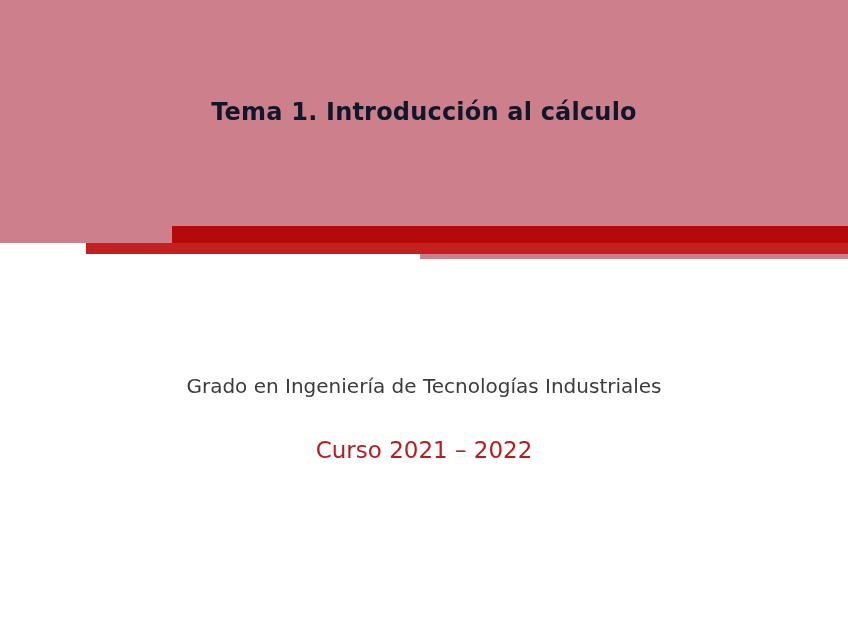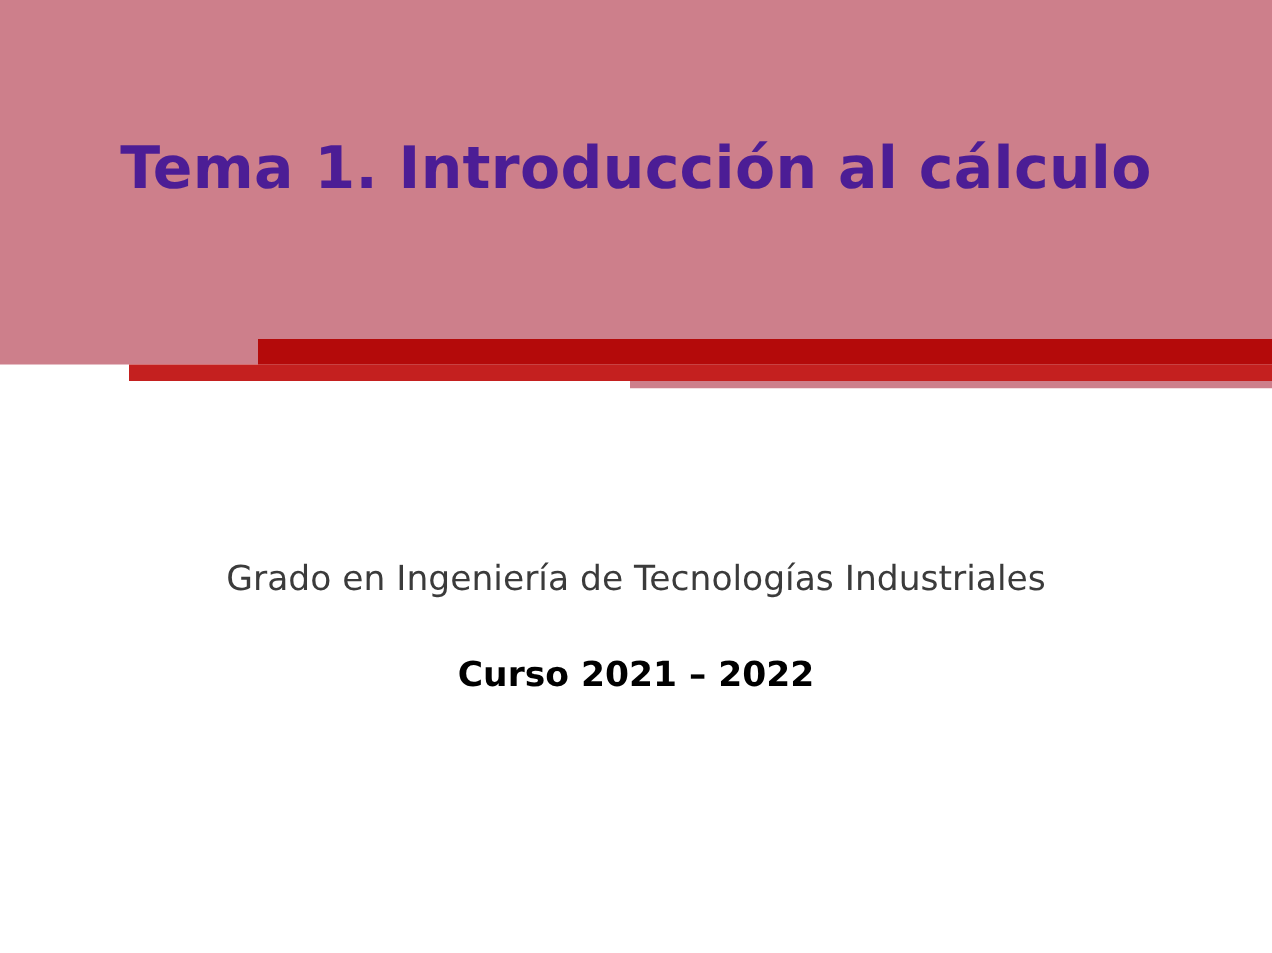--- a/index.html
+++ b/index.html
@@ -37,24 +37,24 @@
     left: 0;
     top: 92px;
     width: 848px;
     text-align: center;
     padding: 0 40px;
     box-sizing: border-box;
   }
 
   .title-line {
     display: block;
-    color: #4c1d95;
+    color: #0f172a;
     font-family: "DejaVu Sans", sans-serif;
     font-weight: bold;
-    font-size: 39px;
+    font-size: 24px;
     line-height: 41px;
     letter-spacing: 0.2px;
     white-space: nowrap;
   }
 
   
   .bar {
     position: absolute;
     right: 0;
   }
@@ -98,31 +98,31 @@
     text-align: center;
     padding: 0 40px;
     box-sizing: border-box;
   }
 
   .degree-line {
     display: block;
     color: #3b3b3b;
     font-family: "DejaVu Sans", sans-serif;
     font-weight: normal;
-    font-size: 23px;
+    font-size: 20px;
     line-height: 30px;
     white-space: nowrap;
   }
 
   .course-line {
     display: block;
     margin-top: 34px;
-    color: #000000;
+    color: #b91c1c;
     font-family: "DejaVu Sans", sans-serif;
-    font-weight: bold;
+    font-weight: normal;
     font-size: 23px;
     line-height: 30px;
     white-space: nowrap;
   }
 </style>
 </head>
 <body>
 
 <div class="slide">
 

